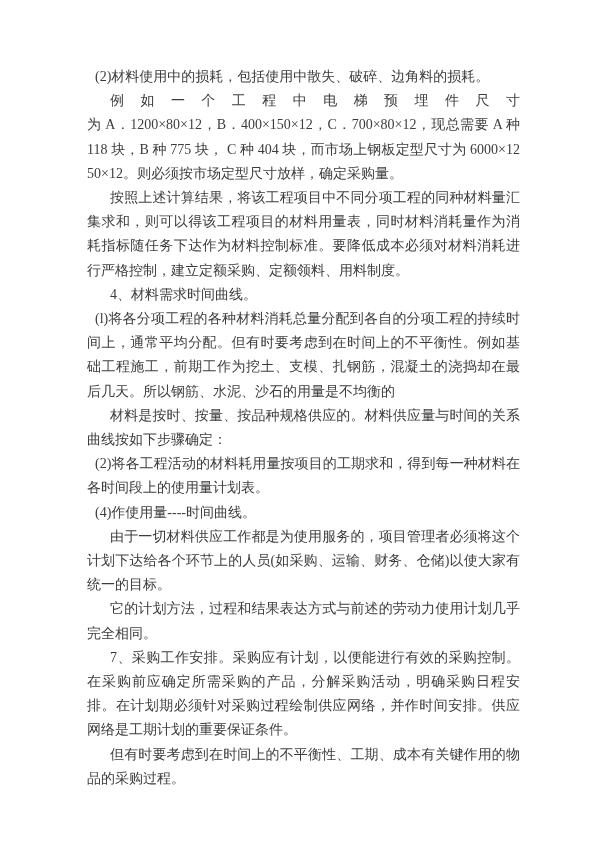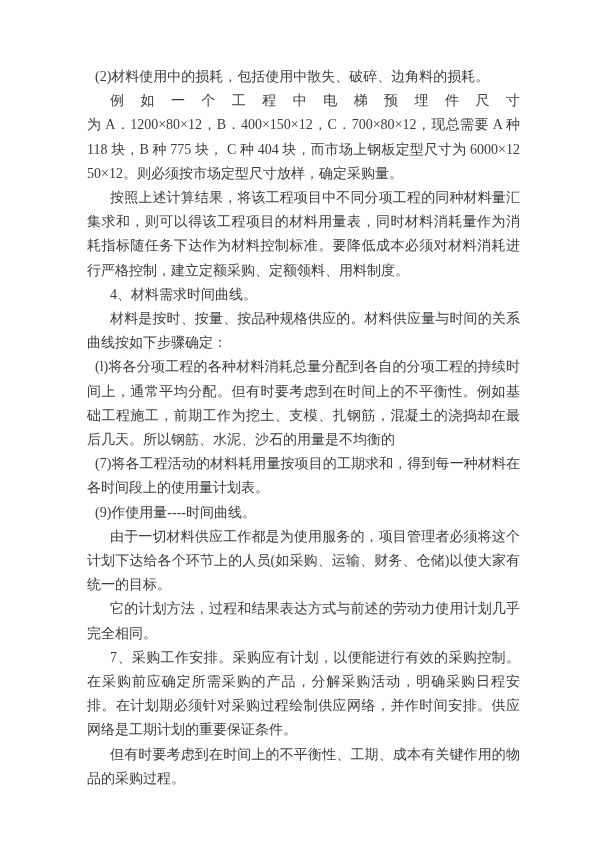--- a/index.html
+++ b/index.html
@@ -65,22 +65,22 @@
         <span>梯</span>
         <span>预</span>
         <span>埋</span>
         <span>件</span>
         <span>尺</span>
         <span>寸</span>
       </p>
       <p class="para flush">为 A．1200×80×12，B．400×150×12，C．700×80×12，现总需要 A 种 118 块，B 种 775 块， C 种 404 块，而市场上钢板定型尺寸为 6000×1250×12。则必须按市场定型尺寸放样，确定采购量。</p>
       <p class="para indent">按照上述计算结果，将该工程项目中不同分项工程的同种材料量汇集求和，则可以得该工程项目的材料用量表，同时材料消耗量作为消耗指标随任务下达作为材料控制标准。要降低成本必须对材料消耗进行严格控制，建立定额采购、定额领料、用料制度。</p>
       <p class="para indent">4、材料需求时间曲线。</p>
+      <p class="para paren">(l)将各分项工程的各种材料消耗总量分配到各自的分项工程的持续时间上，通常平均分配。但有时要考虑到在时间上的不平衡性。例如基础工程施工，前期工作为挖土、支模、扎钢筋，混凝土的浇捣却在最后几天。所以钢筋、水泥、沙石的用量是不均衡的</p>
       <p class="para indent">材料是按时、按量、按品种规格供应的。材料供应量与时间的关系曲线按如下步骤确定：</p>
-      <p class="para paren">(l)将各分项工程的各种材料消耗总量分配到各自的分项工程的持续时间上，通常平均分配。但有时要考虑到在时间上的不平衡性。例如基础工程施工，前期工作为挖土、支模、扎钢筋，混凝土的浇捣却在最后几天。所以钢筋、水泥、沙石的用量是不均衡的</p>
-      <p class="para paren">(7)将各工程活动的材料耗用量按项目的工期求和，得到每一种材料在各时间段上的使用量计划表。</p>
-      <p class="para paren">(9)作使用量----时间曲线。</p>
+      <p class="para paren">(2)将各工程活动的材料耗用量按项目的工期求和，得到每一种材料在各时间段上的使用量计划表。</p>
+      <p class="para paren">(4)作使用量----时间曲线。</p>
       <p class="para indent">由于一切材料供应工作都是为使用服务的，项目管理者必须将这个计划下达给各个环节上的人员(如采购、运输、财务、仓储)以使大家有统一的目标。</p>
       <p class="para indent">它的计划方法，过程和结果表达方式与前述的劳动力使用计划几乎完全相同。</p>
       <p class="para indent">7、采购工作安排。采购应有计划，以便能进行有效的采购控制。在采购前应确定所需采购的产品，分解采购活动，明确采购日程安排。在计划期必须针对采购过程绘制供应网络，并作时间安排。供应网络是工期计划的重要保证条件。</p>
       <p class="para indent">但有时要考虑到在时间上的不平衡性、工期、成本有关键作用的物品的采购过程。</p>
     </div>
 </div>
 
 </body></html>

